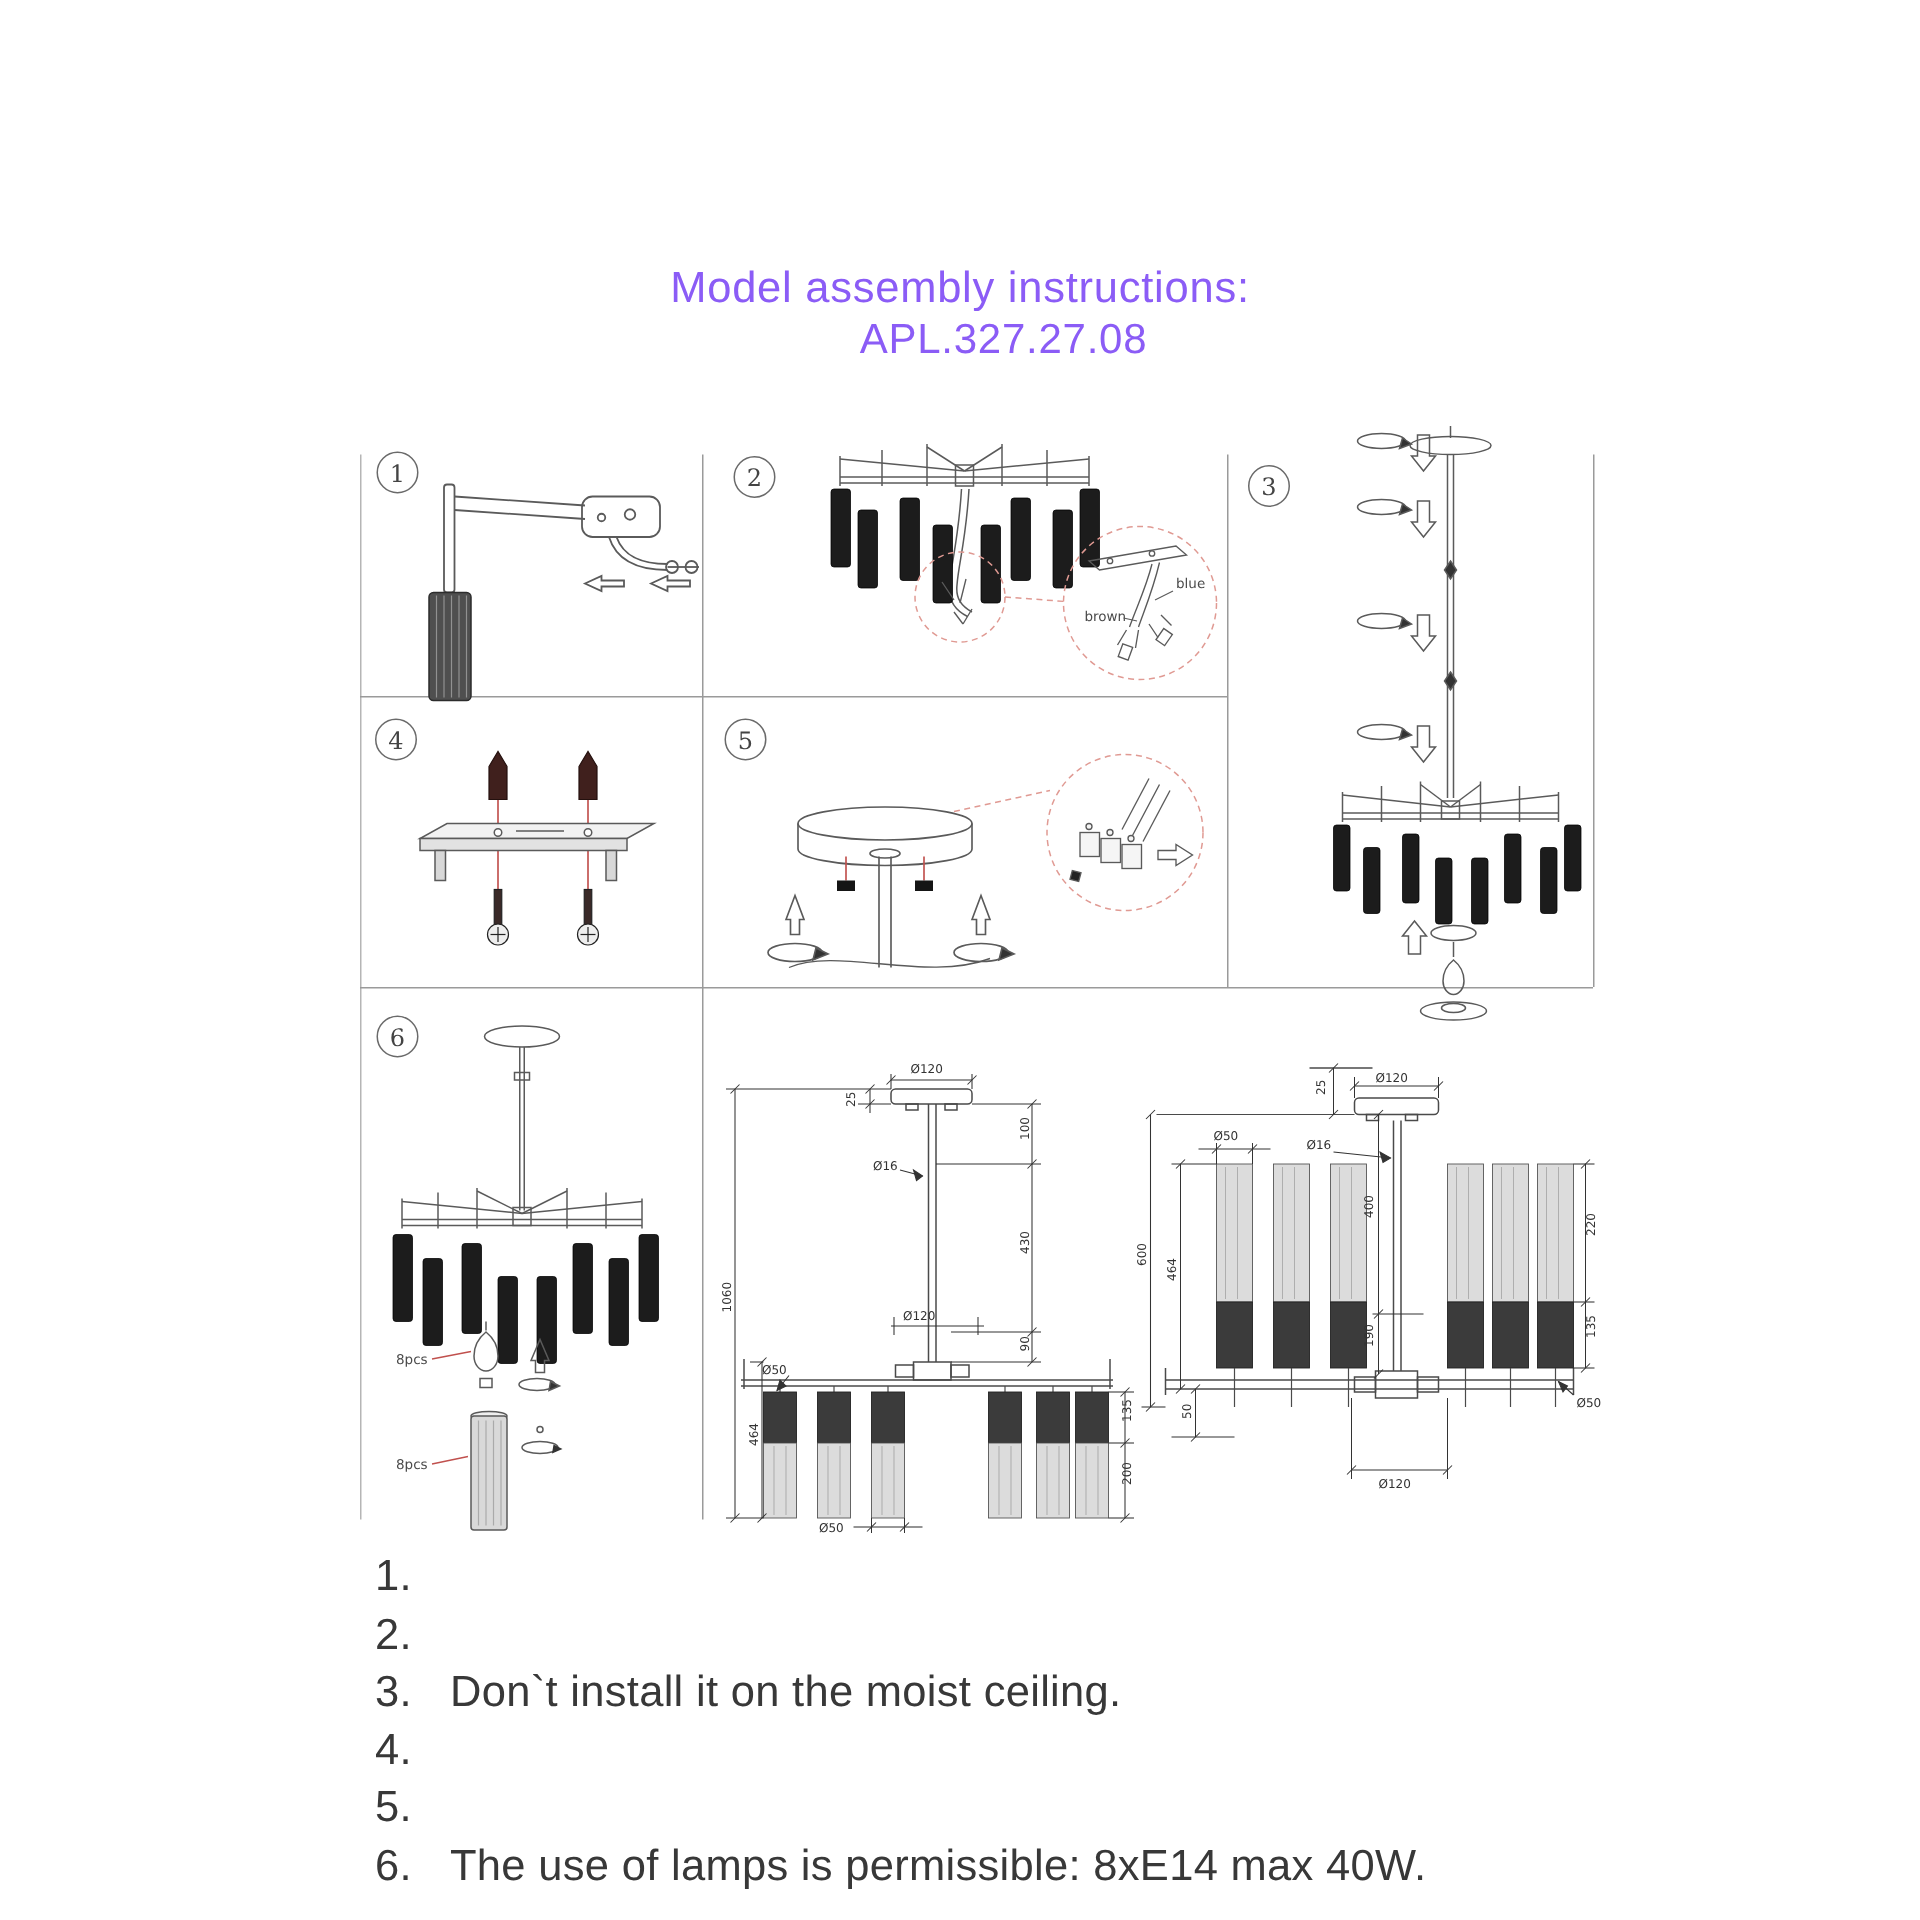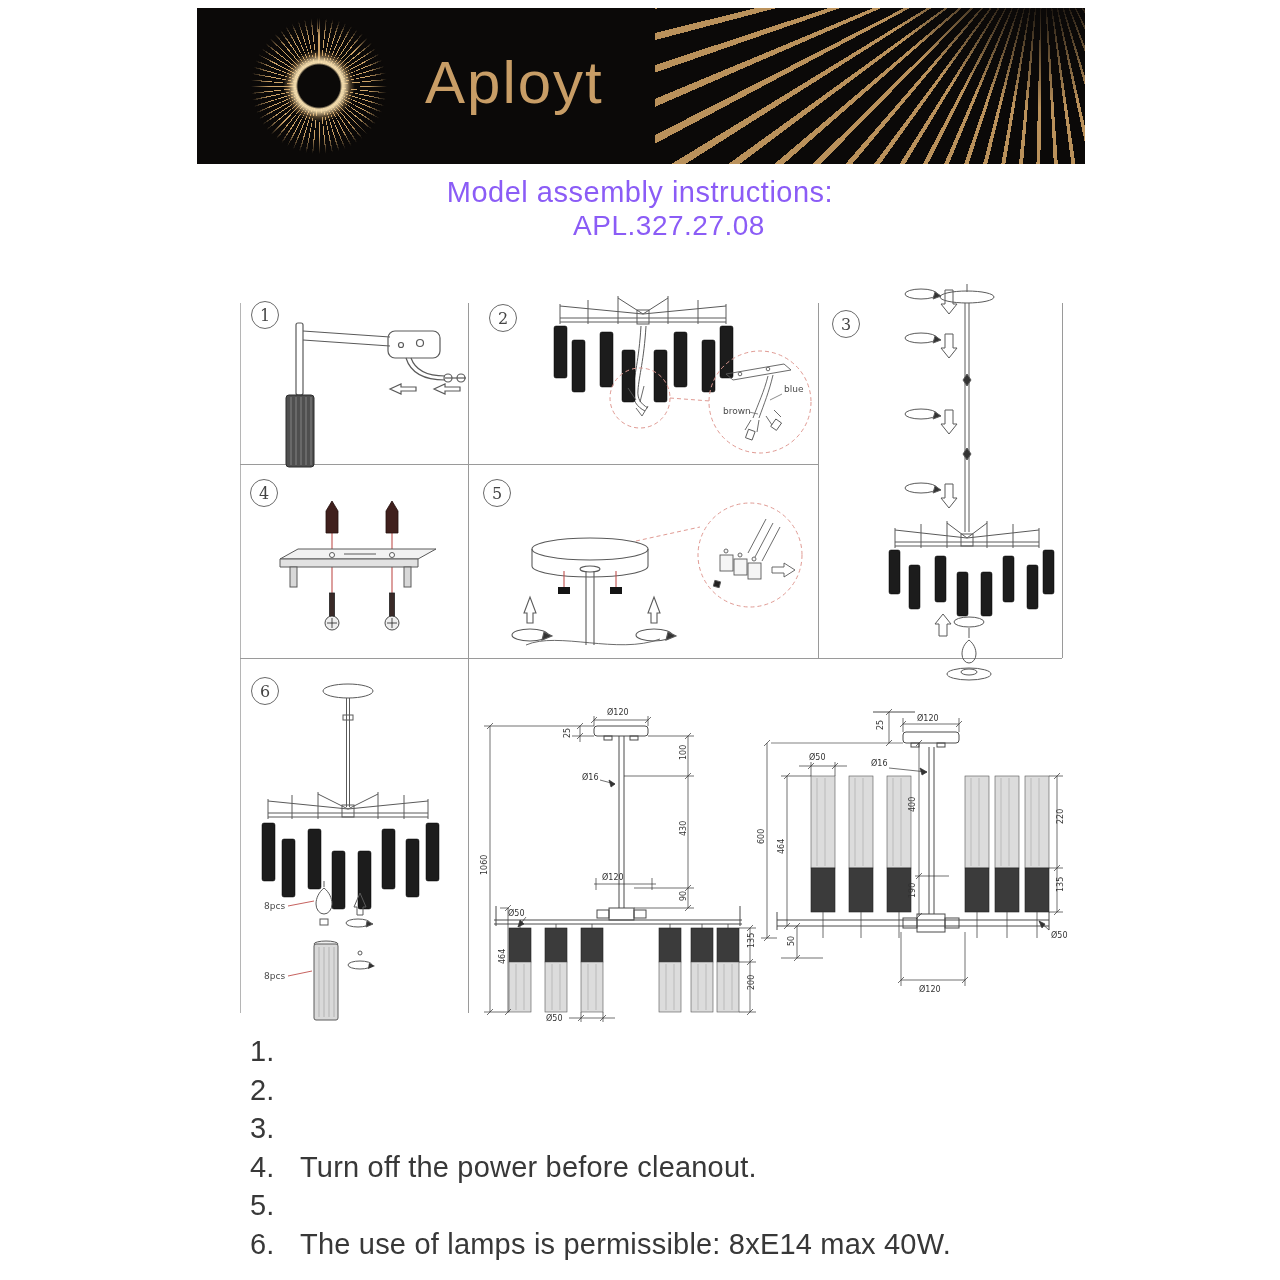--- a/index.html
+++ b/index.html
@@ -35,25 +35,20 @@
   
   svg{position:absolute;overflow:visible;}
   .dim{font-family:"DejaVu Sans",sans-serif;font-size:8px;fill:#333;}
   .lbl{font-family:"DejaVu Sans",sans-serif;font-size:9px;fill:#4a4a4a;}
 </style>
 </head>
 <body>
 
 <div id="page">
 
-  <div id="banner" class="abs">
-    <div id="burst" class="abs"></div>
-    <div id="brand" class="abs">Aployt</div>
-    <div id="rays" class="abs"></div>
-  </div>
 
   <div id="title-line" class="abs title">Model assembly instructions:</div>
   <div id="model-code" class="abs title">APL.327.27.08</div>
 
   <div class="abs gline" style="left:240px;top:303px;width:1px;height:710px;background:#b5b5b5;"></div>
   <div class="abs gline" style="left:468px;top:303px;width:1px;height:710px;"></div>
   <div class="abs gline" style="left:818px;top:303px;width:1px;height:355px;"></div>
   <div class="abs gline" style="left:1062px;top:303px;width:1px;height:355px;"></div>
   <div class="abs gline" style="left:240px;top:464px;width:578px;height:1px;"></div>
   <div class="abs gline" style="left:240px;top:658px;width:822px;height:1px;"></div>
@@ -595,24 +590,24 @@
 
   <div id="notes" class="abs">
     <div class="note-row">
       <span class="note-num">1.</span>
     </div>
     <div class="note-row">
       <span class="note-num">2.</span>
     </div>
     <div class="note-row">
       <span class="note-num">3.</span>
+      <span>Don`t install it on the moist ceiling.</span>
     </div>
     <div class="note-row">
       <span class="note-num">4.</span>
-      <span>Turn off the power before cleanout.</span>
     </div>
     <div class="note-row">
       <span class="note-num">5.</span>
     </div>
     <div class="note-row">
       <span class="note-num">6.</span>
       <span>The use of lamps is permissible: 8xE14 max 40W.</span>
     </div>
   </div>
 

